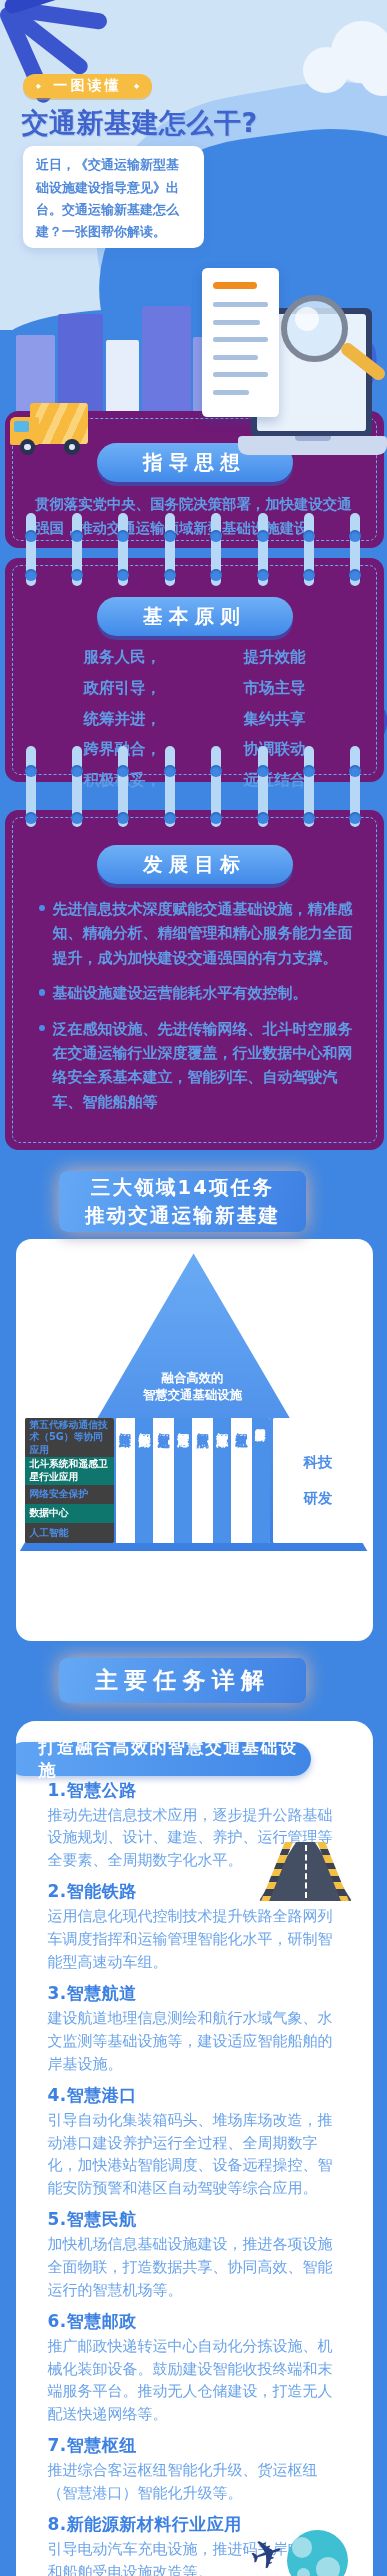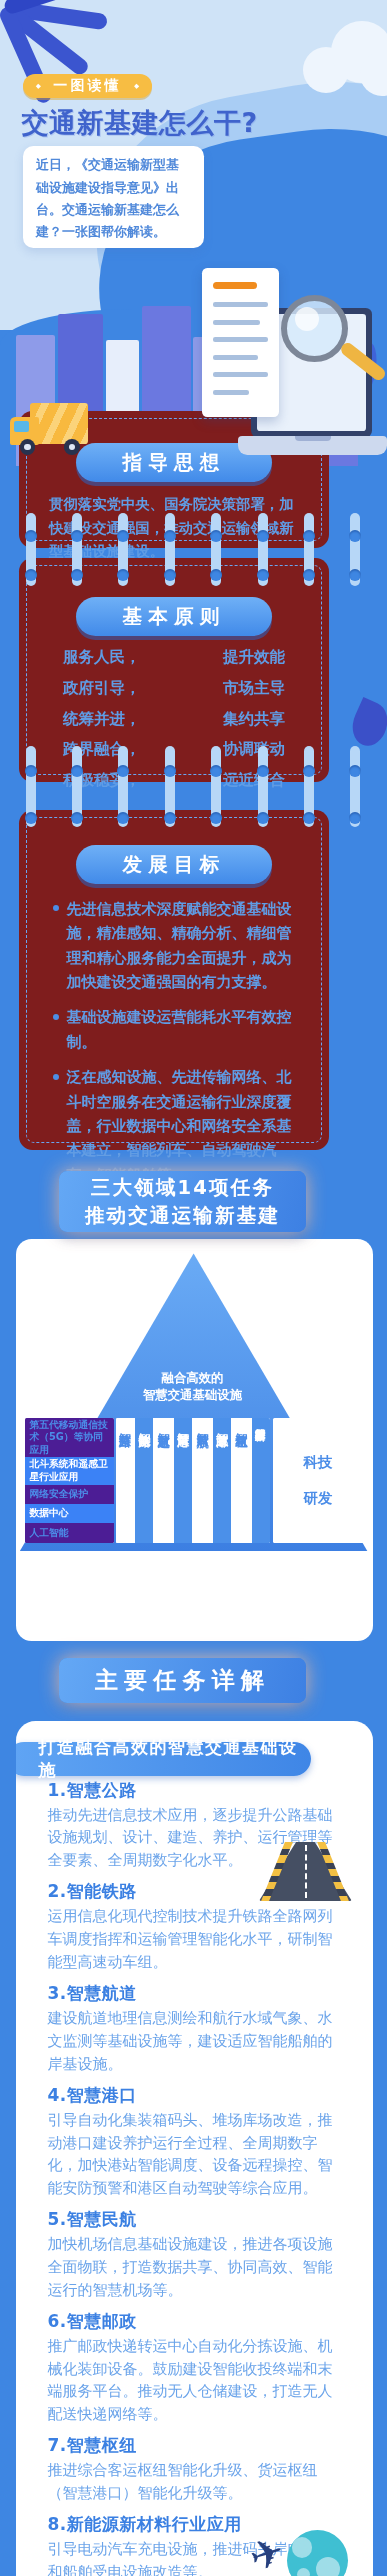--- a/index.html
+++ b/index.html
@@ -41,21 +41,21 @@
   .lens i { position:absolute; left:8.2px; top:6.2px; width:24px; height:24px; border-radius:50%; background:rgba(255,255,255,.75); }
   .handle { position:absolute; left:337px; top:97px; width:52px; height:13.4px; background:#efb542; border-radius:6.7px; transform:rotate(38deg); z-index:6; }
   .truck-cargo { position:absolute; left:30px; top:145px; width:58px; height:41px; border-radius:3.1px; background:repeating-linear-gradient(115deg, #f8b93f 0 10.3px, #fbd37a 10.3px 17.5px); z-index:3; }
   .truck-cab { position:absolute; left:10.3px; top:159px; width:29px; height:28px; background:#f8b93f; border-radius:5.2px 2.1px 2.1px 2.1px; z-index:3; }
   .truck-cab i { position:absolute; left:4.1px; top:4.1px; width:14.4px; height:11.3px; background:#58b7e8; border-radius:2.1px; }
   .wheel { position:absolute; width:15.5px; height:15.5px; background:#28334f; border-radius:50%; z-index:4; }
   .wheel i { position:absolute; inset:4.6px; background:#dfe8f6; border-radius:50%; }
   .cityleaf { position:absolute; border-radius:0 50% 50% 50%; z-index:1; }
 
   
-  .ncard { position:absolute; left:19px; width:310px; background:#7f1d1d; border-radius:13.4px; z-index:1; }
+  .ncard { position:absolute; left:5px; width:379px; background:#701a75; border-radius:13.4px; z-index:1; }
   .ncard::before { content:""; position:absolute; inset:6.7px; border:1.5px dashed #6aa5ef; border-radius:8.2px; pointer-events:none; }
   .pill-title { position:absolute; left:50%; transform:translateX(-50%); width:196px; height:39px; background:linear-gradient(180deg,#6fb0f6,#418ae9); border-radius:23px; box-shadow:0 4.1px 0 rgba(41,98,193,.55); display:flex; align-items:center; justify-content:center; color:#fff; font-size:19.6px; font-weight:bold; letter-spacing:6.2px; z-index:2; }
   .note-body { position:absolute; left:0; width:100%; padding:0 30px; font-size:14.4px; line-height:1.64; color:#5f9ce5; font-weight:600; }
 
   .pairs { position:absolute; left:50%; transform:translateX(-50%); width:222px; }
   .pair-row { display:flex; justify-content:space-between; font-size:15.5px; font-weight:bold; color:#5f9ce5; margin-bottom:9.8px; }
 
   .goal-list { position:absolute; left:32px; right:26px; }
   .goal-list li { list-style:none; position:relative; padding-left:15.5px; font-size:15px; line-height:1.62; color:#5f9ce5; font-weight:600; margin-bottom:11.3px; }
   .goal-list li::before { content:""; position:absolute; left:2.1px; top:8.2px; width:6.2px; height:6.2px; border-radius:50%; background:#4c8de5; }
@@ -66,22 +66,22 @@
   
   .banner { position:absolute; left:59px; width:247px; background:linear-gradient(105deg,#64a8f5,#3d80e3); border-radius:8.2px; color:#fff; font-weight:bold; text-align:center; box-shadow:0 0 19.6px rgba(247,196,168,.85), 0 5.2px 11.3px rgba(30,80,170,.35); z-index:4; display:flex; flex-direction:column; justify-content:center; }
   .banner .b1 { font-size:19.6px; letter-spacing:2.1px; line-height:1.42; }
   .banner.single { font-size:23px; letter-spacing:6.2px; }
 
   
   .pyr-card { position:absolute; left:15.5px; top:1239px; width:357px; height:402px; background:#fff; border-radius:15.5px; z-index:1; }
   .pyr-tri { position:absolute; left:4.1px; top:14.4px; width:348px; height:298px; background:linear-gradient(180deg,#6aabf5,#3c7fe2); clip-path:polygon(50% 0,100% 100%,0 100%); }
   .pyr-head { position:absolute; top:130px; color:#fff; font-weight:bold; font-size:12.4px; line-height:1.4; text-align:center; }
   .pyr-box { position:absolute; top:179px; height:125px; background:#fff; border-radius:1.5px; overflow:hidden; }
-  .pyr-left-item { display:flex; align-items:center; padding:1.5px 4.6px; font-size:9.8px; line-height:1.28; font-weight:bold; color:#4b8de8; background:#4c1d95; }
-  .pyr-left-item.hl { background:#3b82f6; color:#fff; }
+  .pyr-left-item { display:flex; align-items:center; padding:1.5px 4.6px; font-size:9.8px; line-height:1.28; font-weight:bold; color:#4b8de8; background:#404040; }
+  .pyr-left-item.hl { background:#0f766e; color:#fff; }
   .pyr-mid { display:flex; gap:1.5px; background:#fff; }
   .strip { flex:1; writing-mode:vertical-rl; text-orientation:upright; display:flex; align-items:center; padding-top:5.2px; font-size:12px; font-weight:bold; color:#4b8de8; background:#fff; letter-spacing:1px; }
   .strip.hl { background:#4b90e9; color:#fff; }
   .strip.long { font-size:10.3px; letter-spacing:0; padding-top:3.1px; }
   .pyr-right { display:flex; flex-direction:column; align-items:center; justify-content:center; gap:17.5px; font-size:14.4px; font-weight:bold; color:#4b8de8; }
 
   
   .tasks-card { position:absolute; left:15.5px; top:1721px; width:357px; height:1502px; background:#fff; border-radius:19.6px; padding:20.6px 30px 0 32px; z-index:2; overflow:hidden; }
   .group-pill { position:relative; margin-left:-41px; width:304px; height:34px; background:linear-gradient(90deg,#60a5f4,#3f86e6); border-radius:19.6px; color:#fff; font-size:17px; font-weight:bold; display:flex; align-items:center; padding-left:32px; letter-spacing:1.5px; margin-bottom:3px; box-shadow:0 3.1px 7.2px rgba(40,95,190,.35); }
   .task { margin-bottom:8.2px; }

